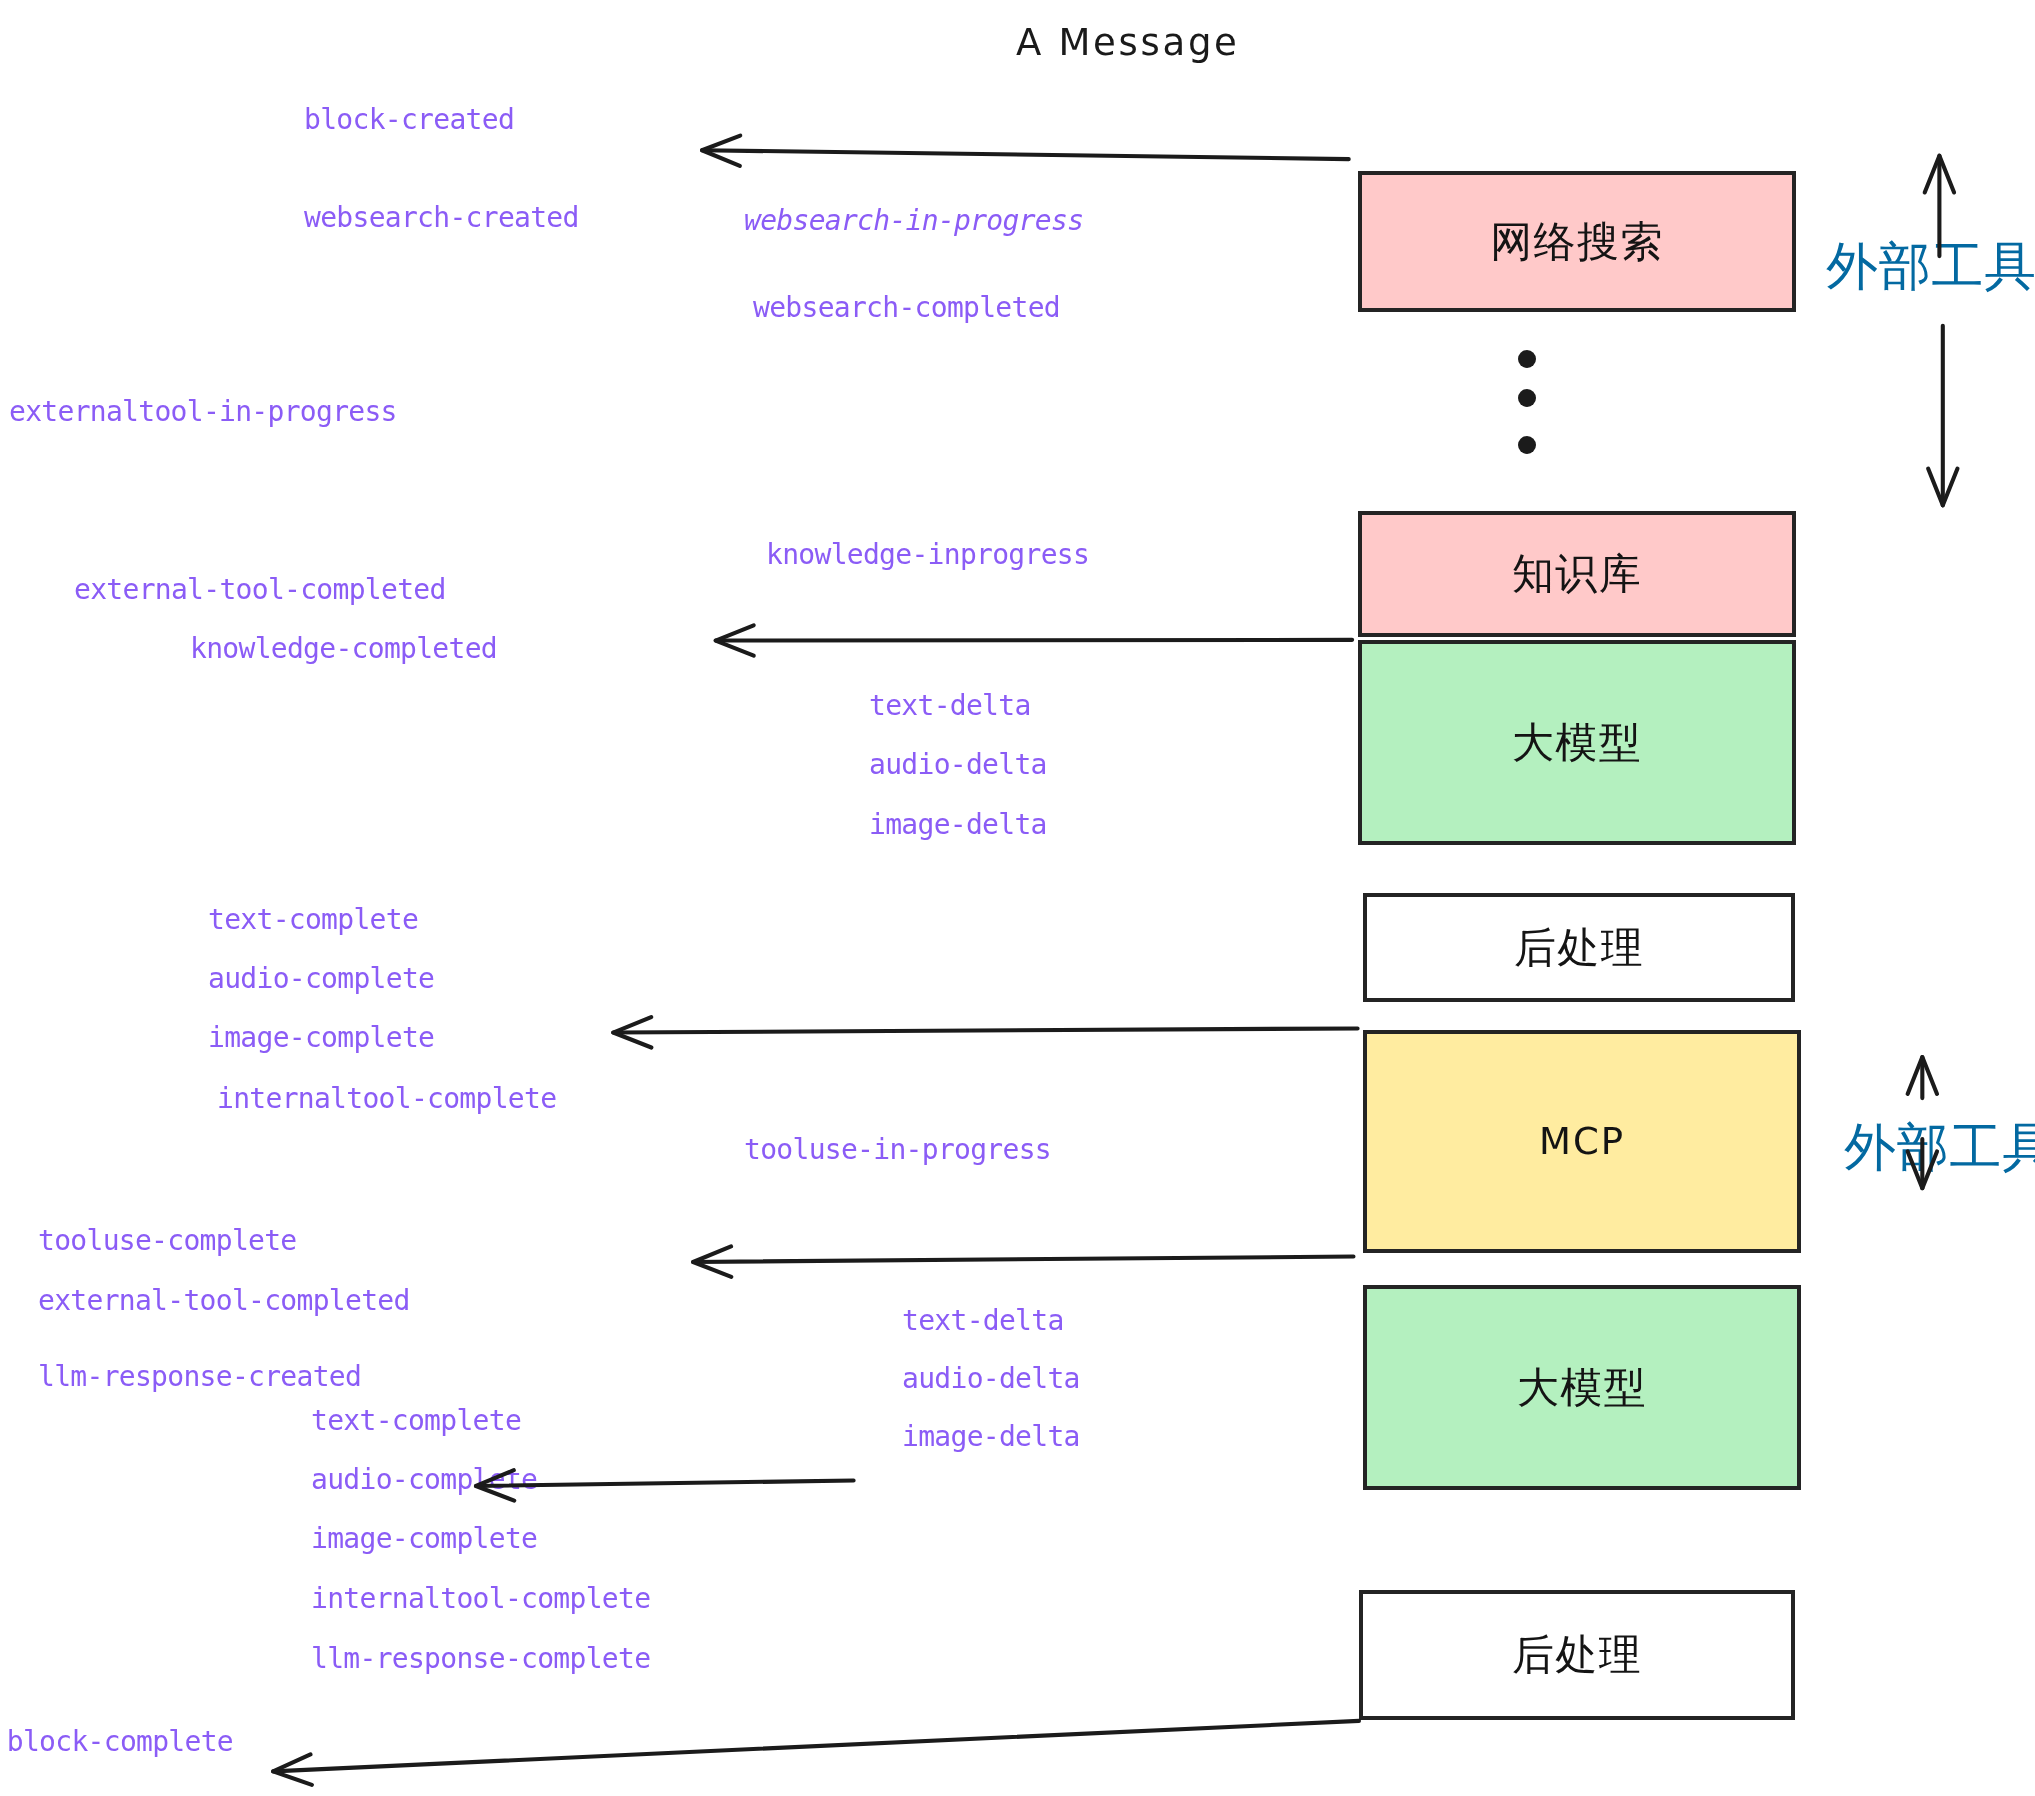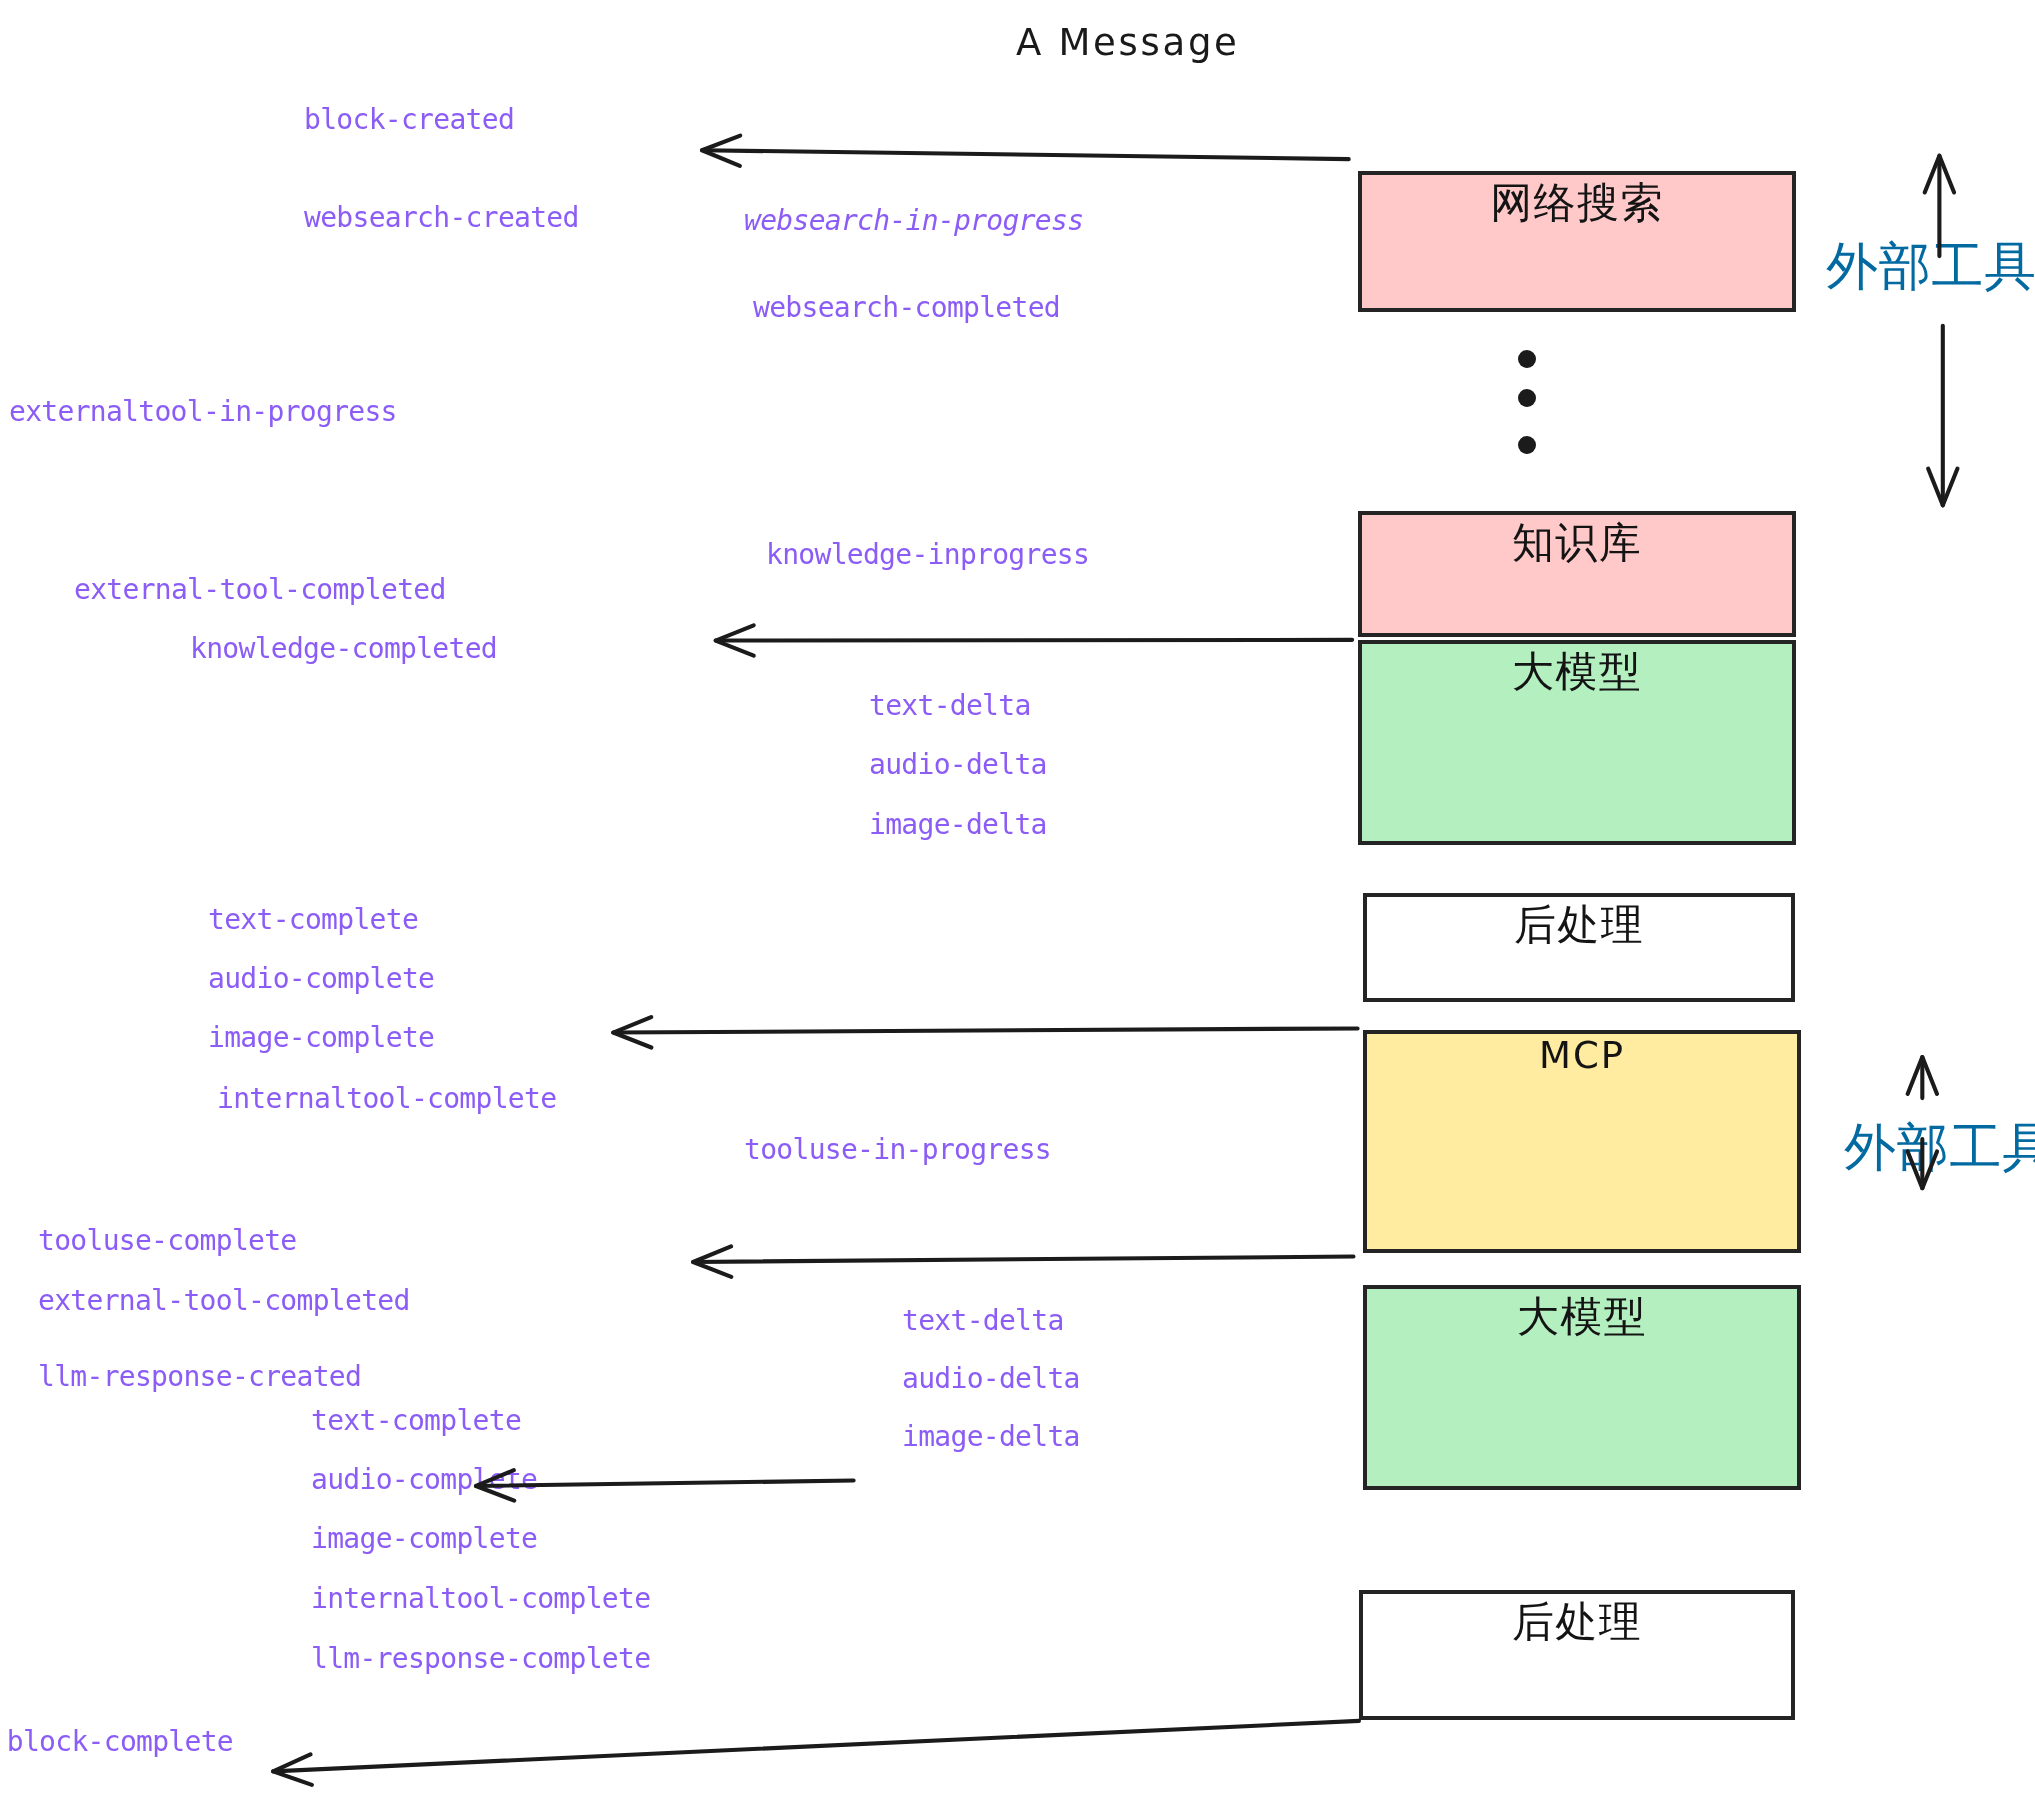--- a/index.html
+++ b/index.html
@@ -31,20 +31,21 @@
     font-size: 37px;
     color: #1a1a1a;
     white-space: nowrap;
     letter-spacing: 2.7px;
   }
   .node {
     position: absolute;
     box-sizing: border-box;
     border: 4.1px solid #242424;
     display: flex;
+    align-items: center;
     justify-content: center;
     font-family: "DejaVu Sans", sans-serif;
     font-size: 42px;
     color: #141414;
     letter-spacing: 1.4px;
   }
   .node.mcp-node { font-size: 37px; letter-spacing: 2px; }
   .sidelabel {
     position: absolute;
     font-family: "DejaVu Sans", sans-serif;

